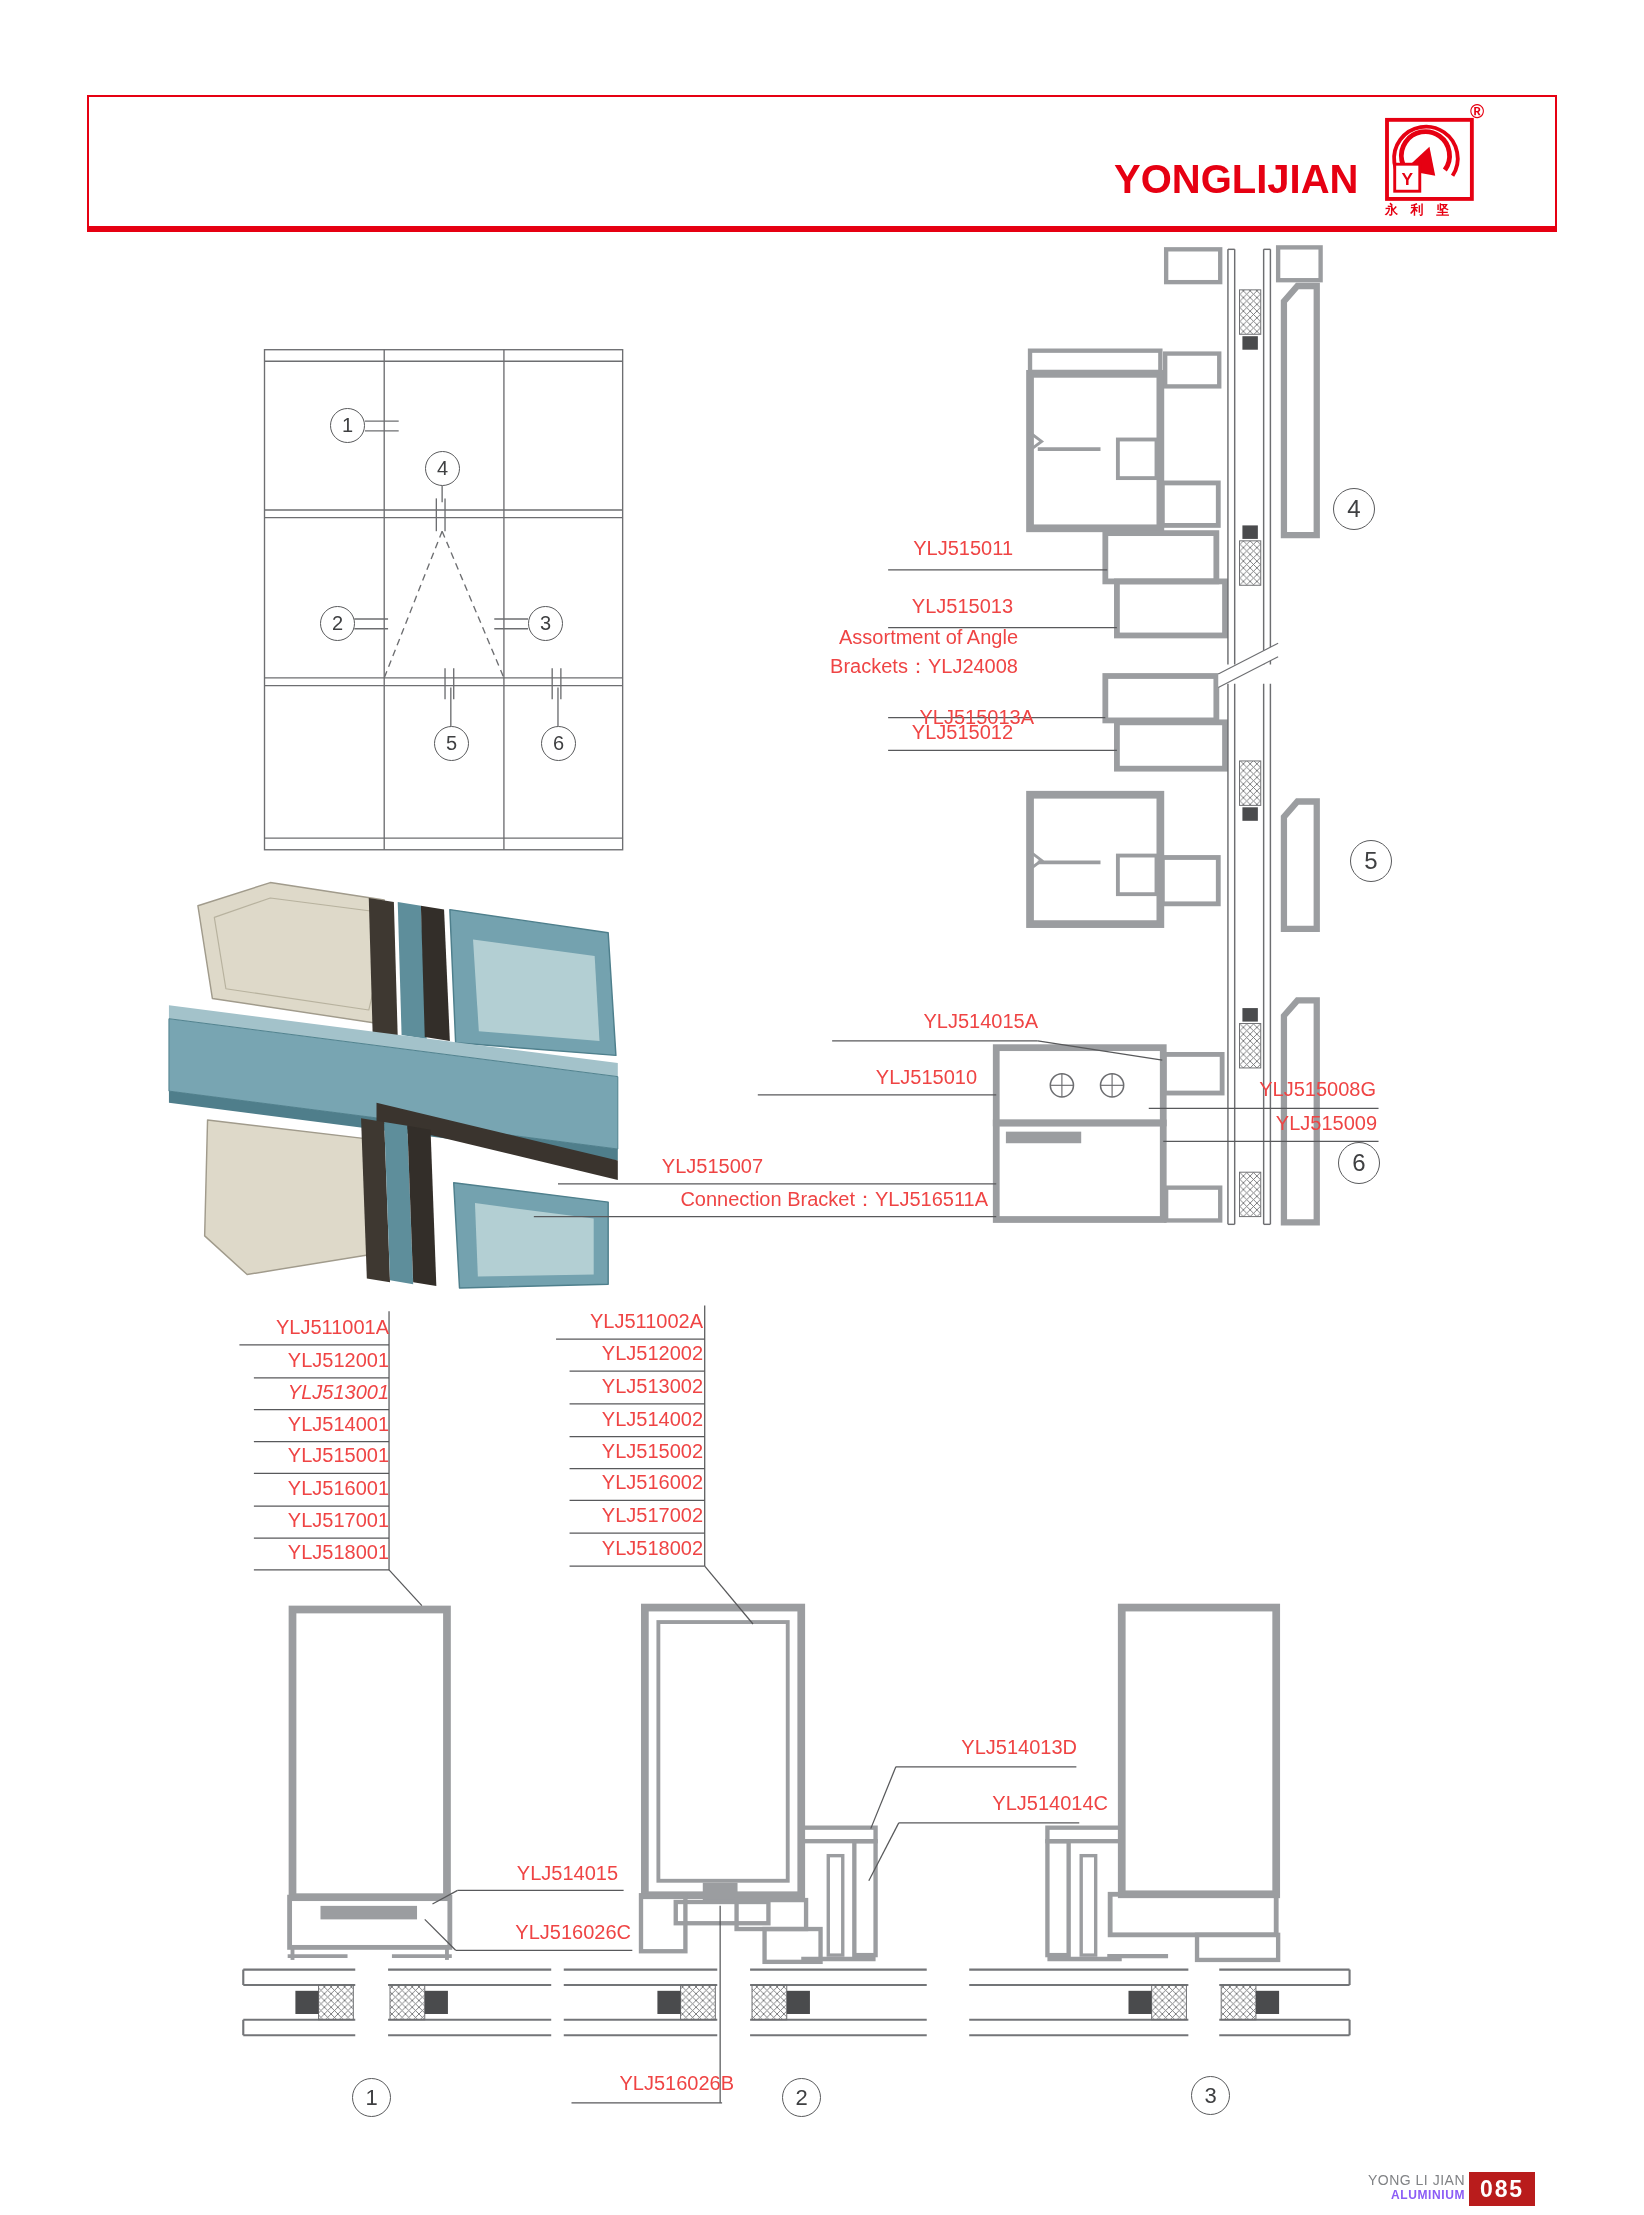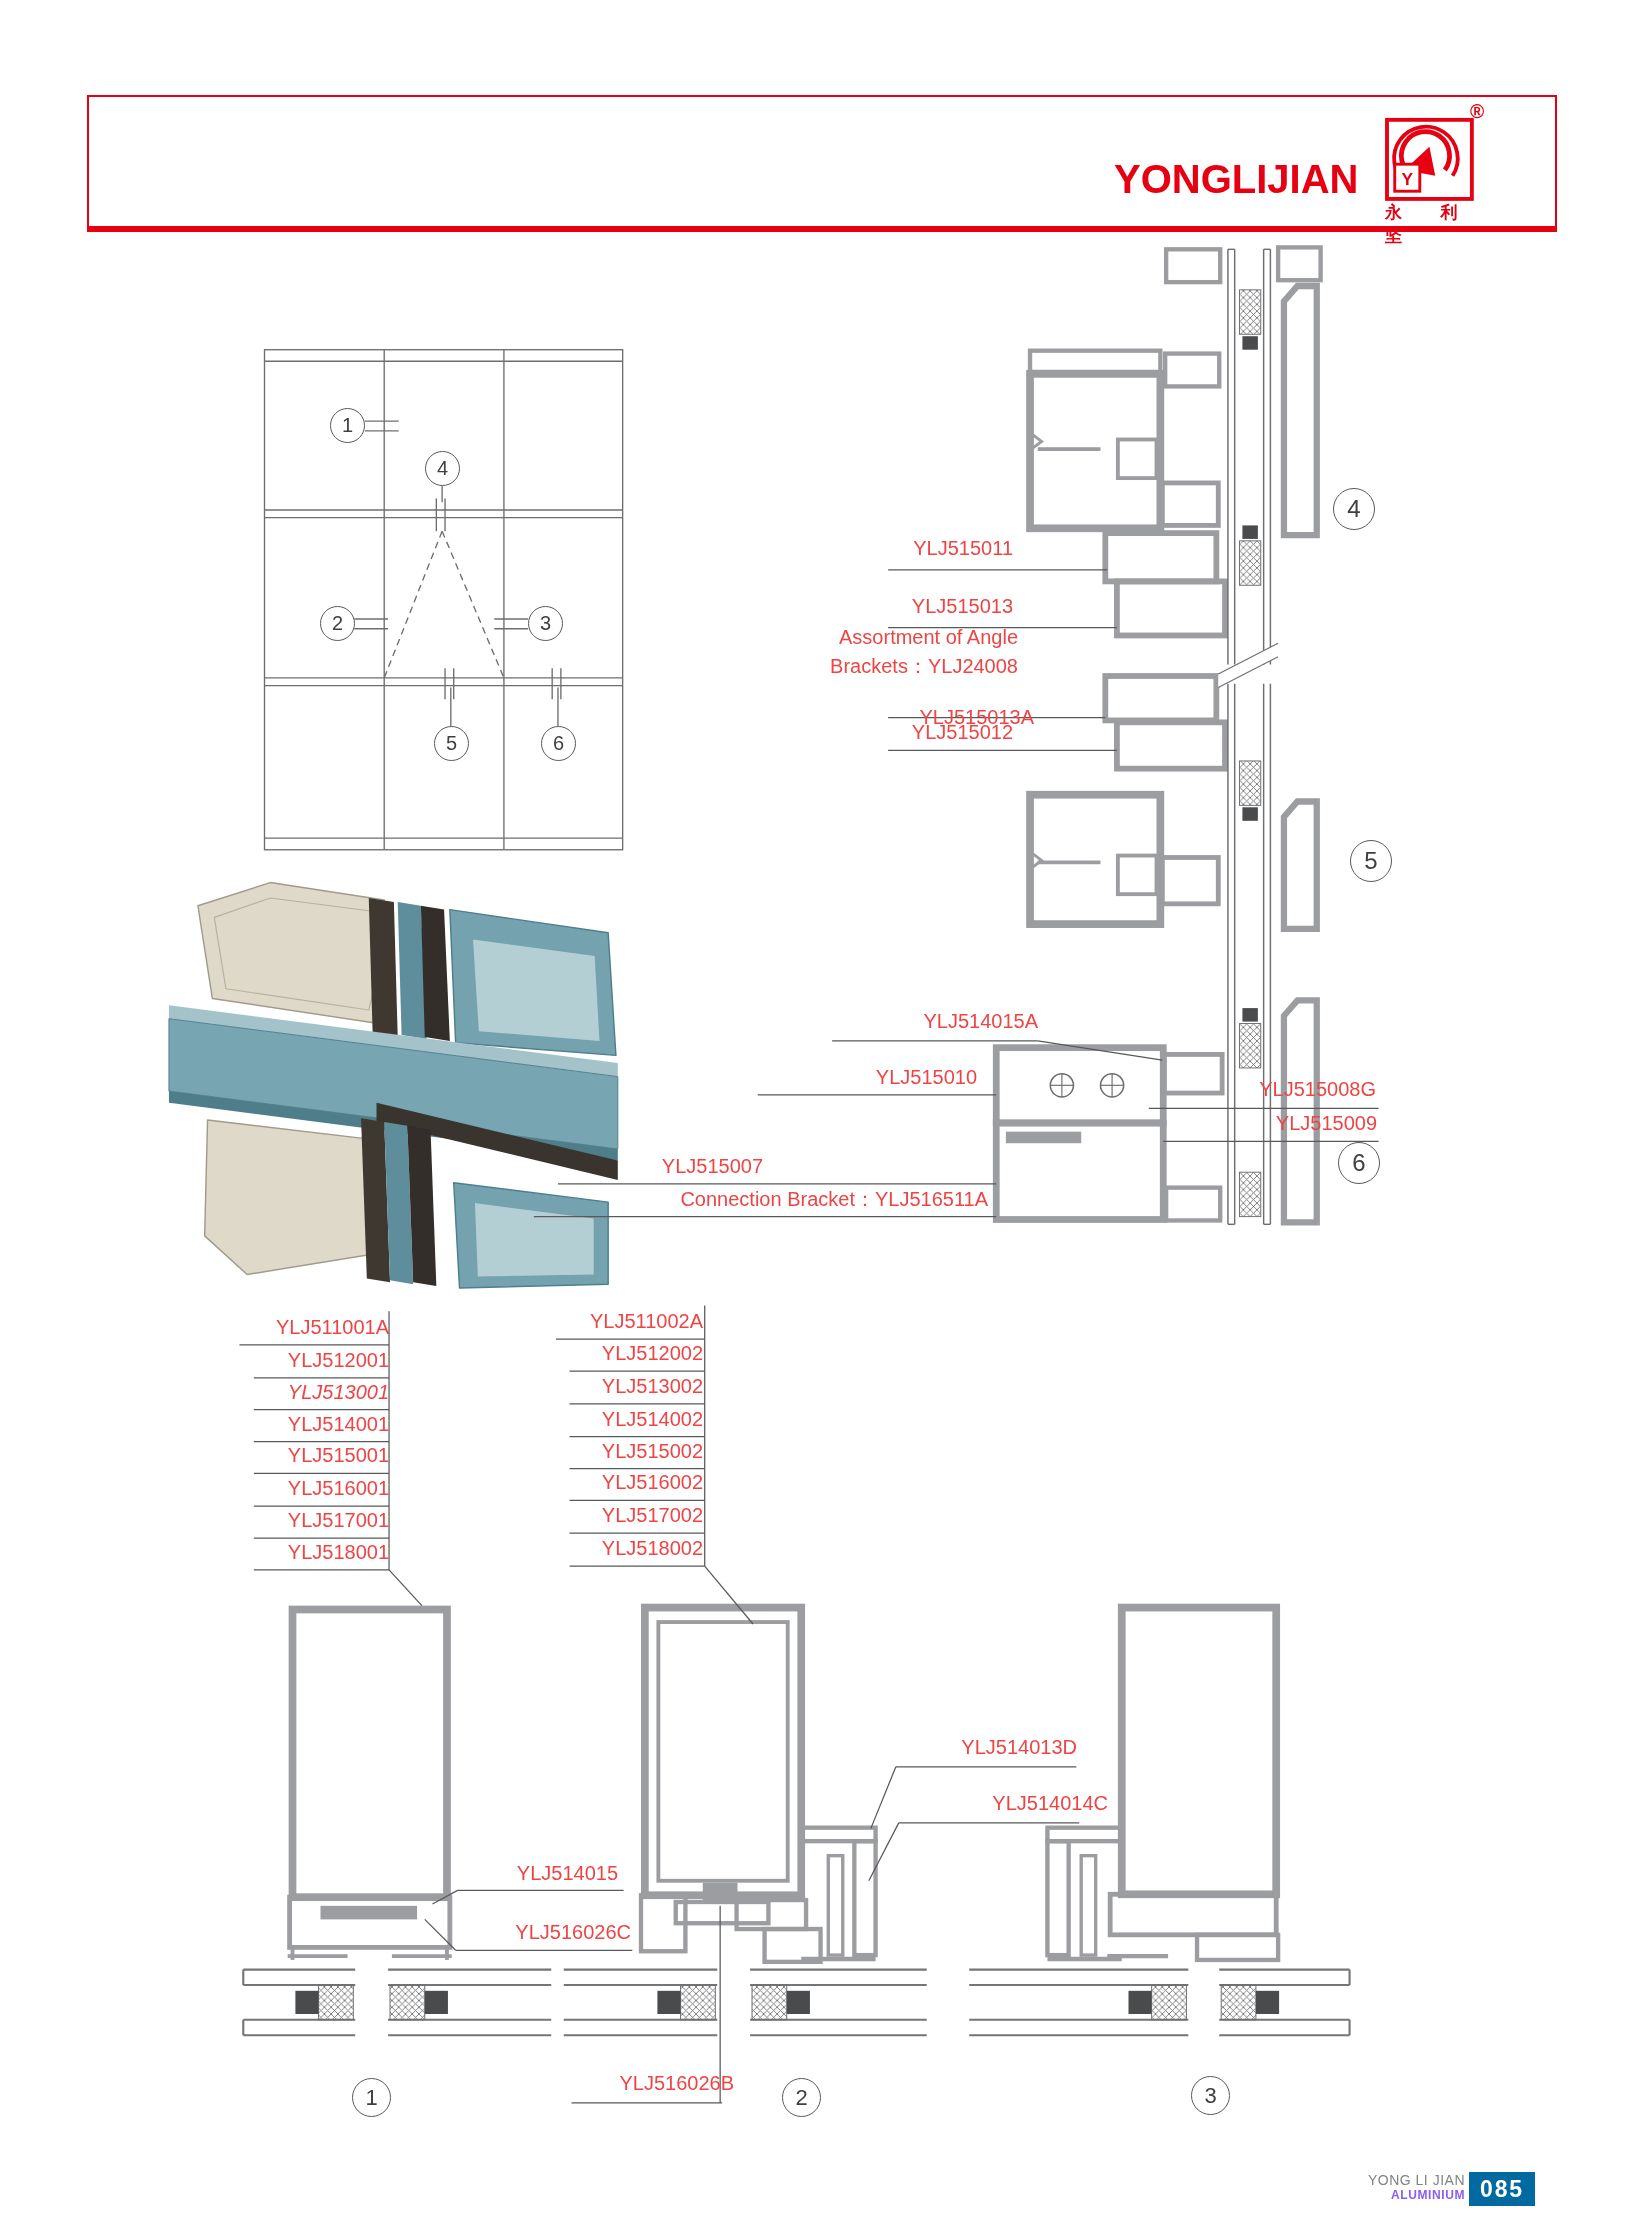--- a/index.html
+++ b/index.html
@@ -11,26 +11,26 @@
   .callout{position:absolute;border:1.6px solid #595a5c;border-radius:50%;background:#fff;
            display:flex;align-items:center;justify-content:center;color:#3f4042;box-sizing:border-box;}
   .co-s{width:35px;height:35px;font-size:20px;}
   .co-m{width:39px;height:39px;font-size:22px;}
   .co-l{width:42px;height:42px;font-size:24px;}
   #hdr{position:absolute;left:87px;top:95px;width:1470px;height:137px;box-sizing:border-box;
        border:2.9px solid #e60012;border-bottom-width:6.8px;background:#fff;}
   #hdr .title{position:absolute;left:21px;top:27px;font-size:28px;font-weight:bold;color:#6d6e71;line-height:36px;letter-spacing:0.2px;}
   #brand{position:absolute;left:1025px;top:60px;font-size:40px;font-weight:bold;color:#e60012;letter-spacing:0px;}
   #logomark{position:absolute;left:1294px;top:19.3px;width:116px;height:108px;}
-  #cn{position:absolute;left:1296px;top:104px;width:85px;text-align:justify;font-size:17px;font-weight:bold;color:#e60012;letter-spacing:12.6px;}
+  #cn{position:absolute;left:1296px;top:104px;width:85px;text-align:justify;font-size:13px;font-weight:bold;color:#e60012;letter-spacing:12.6px;}
   #reg{position:absolute;left:1381px;top:3.9px;font-size:19.3px;color:#e60012;font-weight:bold;}
   #footer-brand{position:absolute;left:1347px;top:2172px;width:118px;text-align:right;color:#808285;}
   #footer-brand .l1{font-size:14px;letter-spacing:0.5px;}
   #footer-brand .l2{font-size:12px;font-weight:bold;color:#8b5cf6;letter-spacing:0.6px;}
-  #pagebox{position:absolute;left:1469px;top:2172px;width:66px;height:34px;background:#0369a1;color:#fff;
+  #pagebox{position:absolute;left:1469px;top:2172px;width:66px;height:34px;background:#b91c1c;color:#fff;
            display:flex;align-items:center;justify-content:center;font-size:23px;font-weight:bold;letter-spacing:1.9px;}
 </style>
 </head>
 <body>
 
 <div id="page">
 
   <svg width="1644" height="2216" viewBox="0 0 1703 2295">
     <defs>
       <pattern id="xh" width="7" height="7" patternUnits="userSpaceOnUse">

